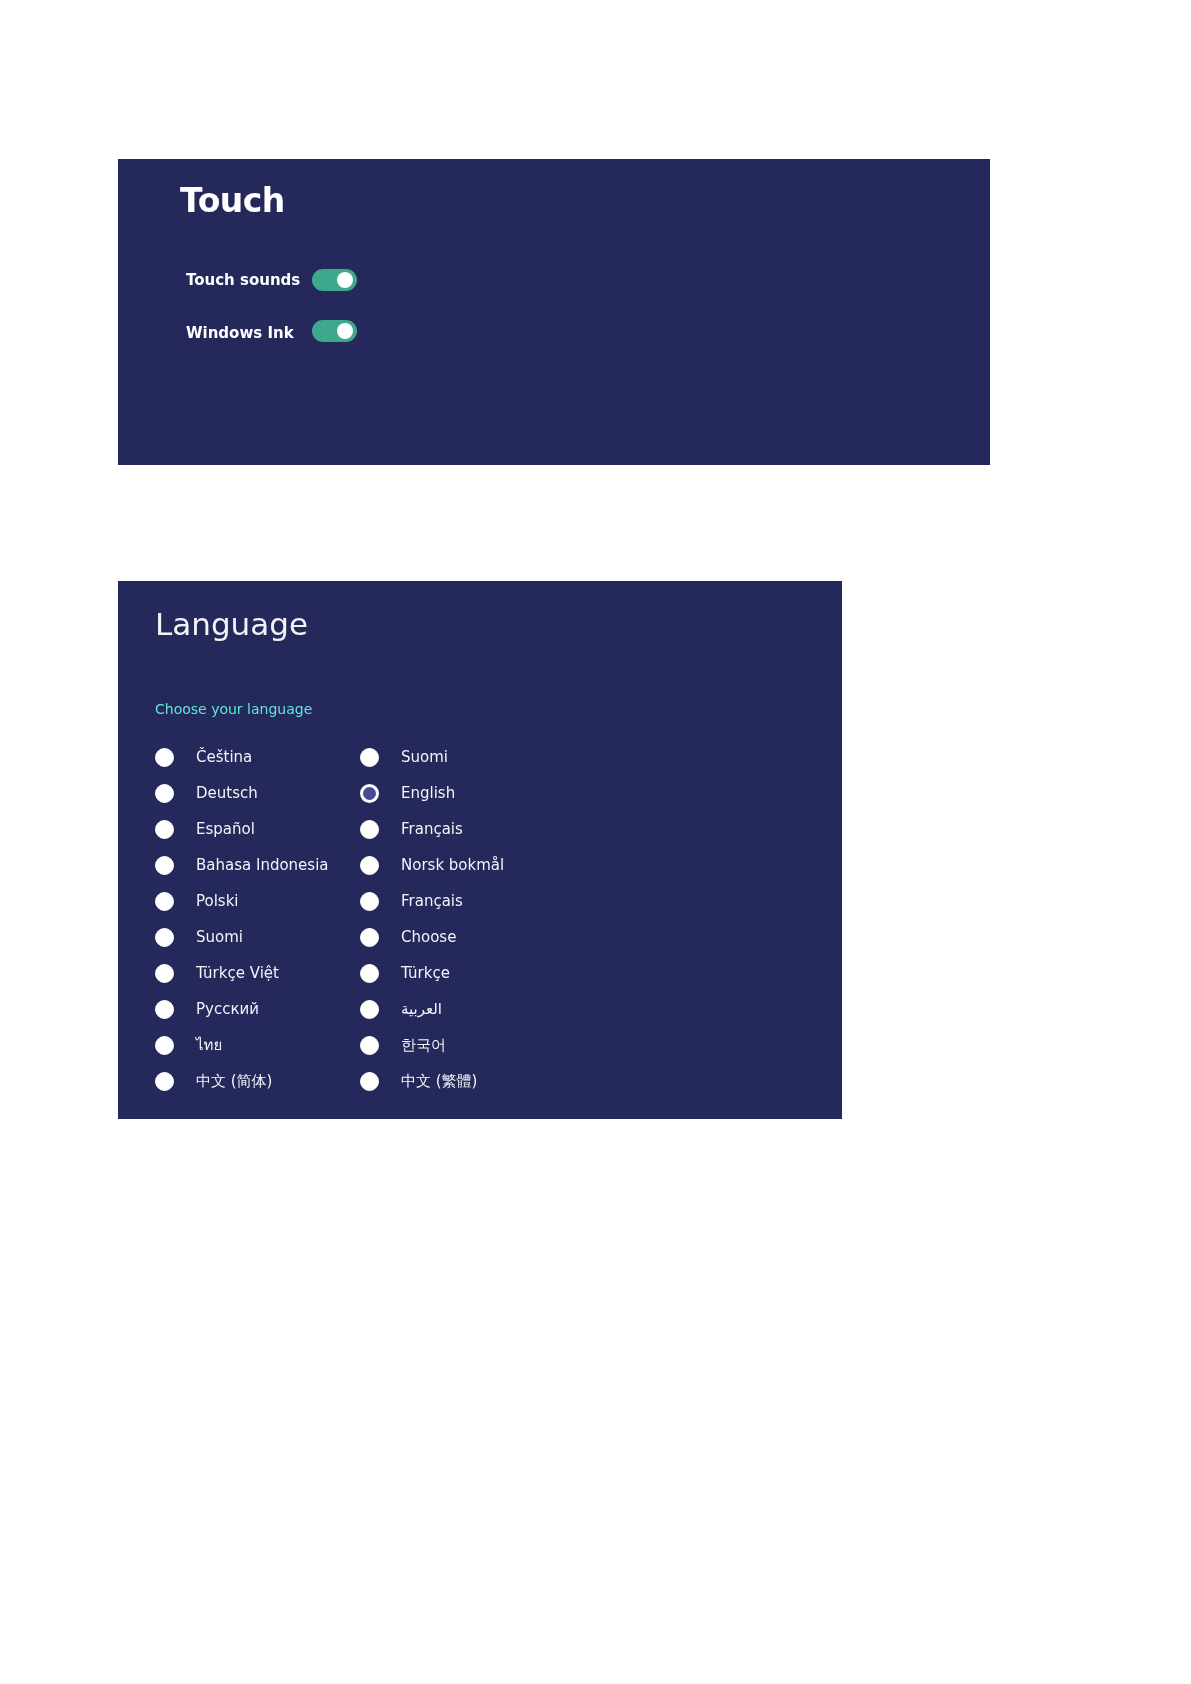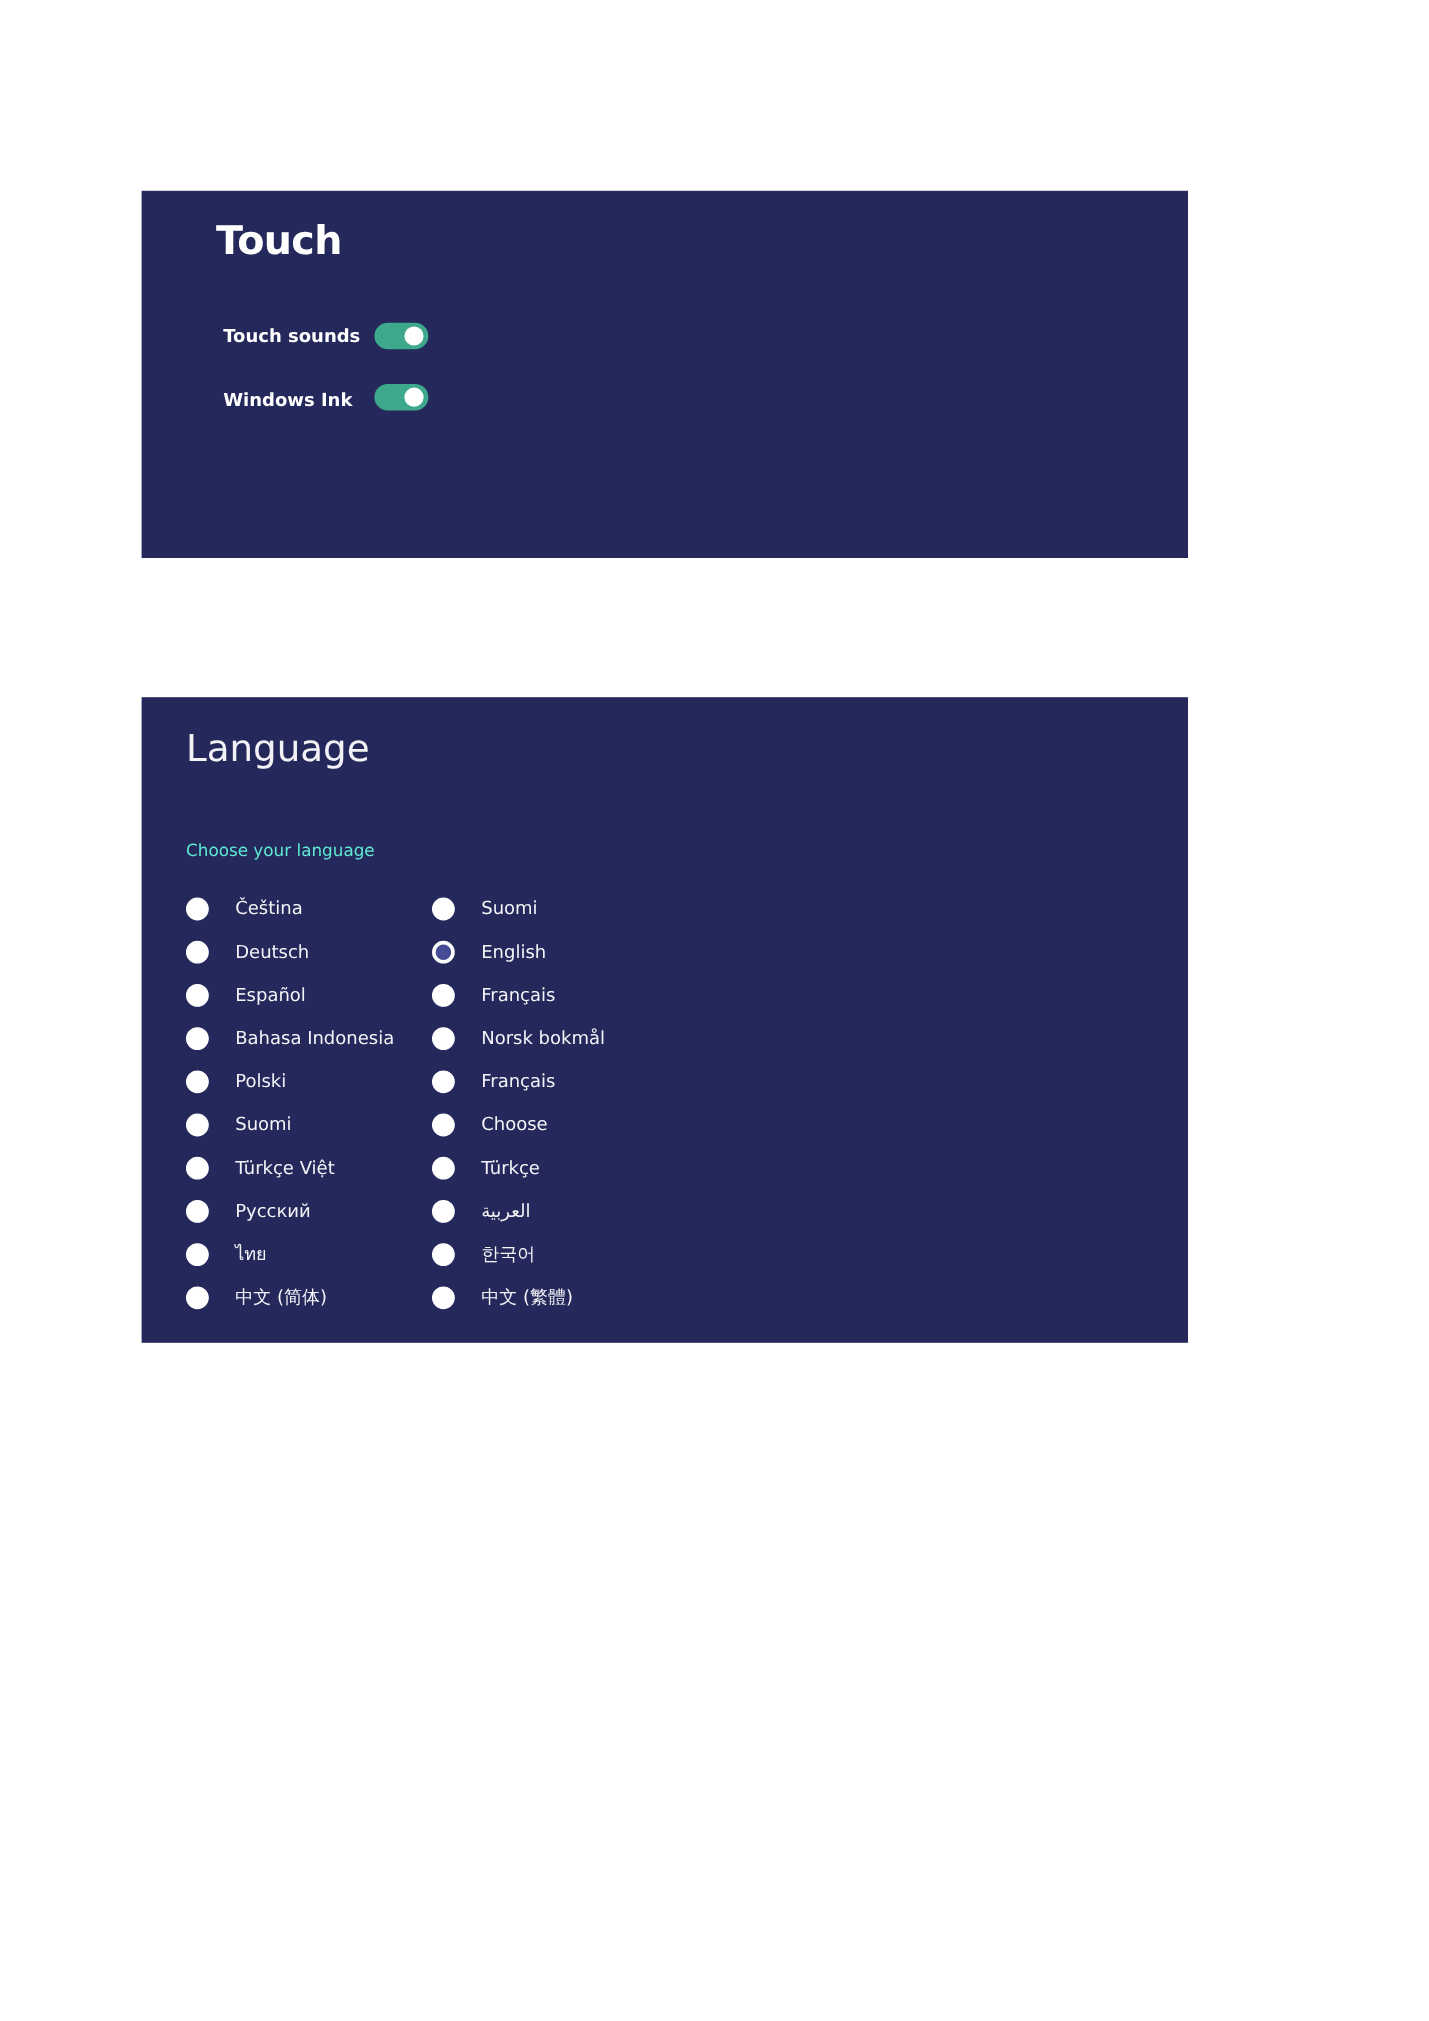--- a/index.html
+++ b/index.html
@@ -71,21 +71,21 @@
     width: 16px;
     height: 16px;
     border-radius: 50%;
     background: #ffffff;
   }
 
   
   #language-panel {
     left: 118px;
     top: 581px;
-    width: 872px;
+    width: 724px;
     height: 538px;
   }
   #language-title {
     position: absolute;
     left: 37px;
     top: 25px;
     font-family: "DejaVu Sans", sans-serif;
     font-weight: normal;
     font-size: 31px;
     color: #f2f2f7;

